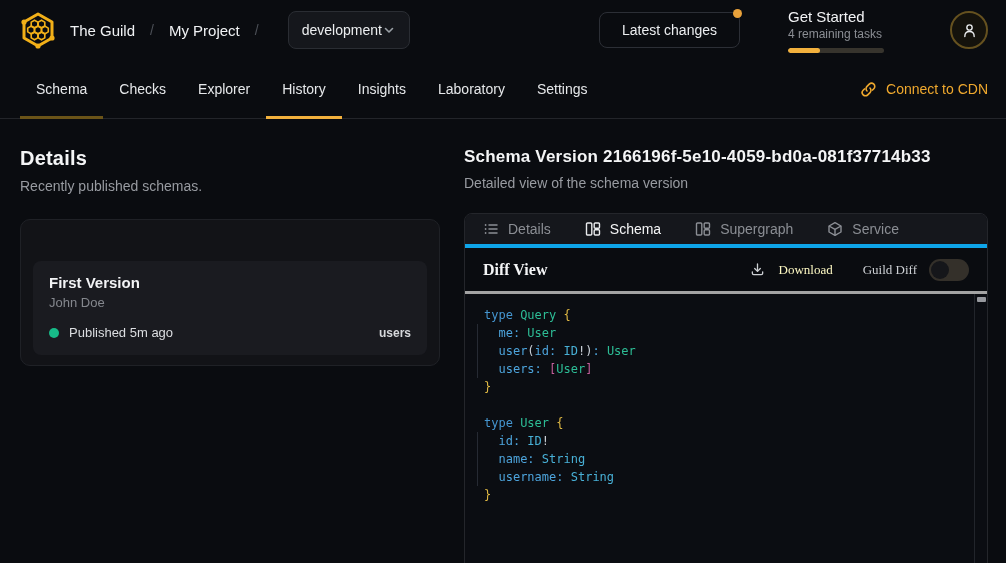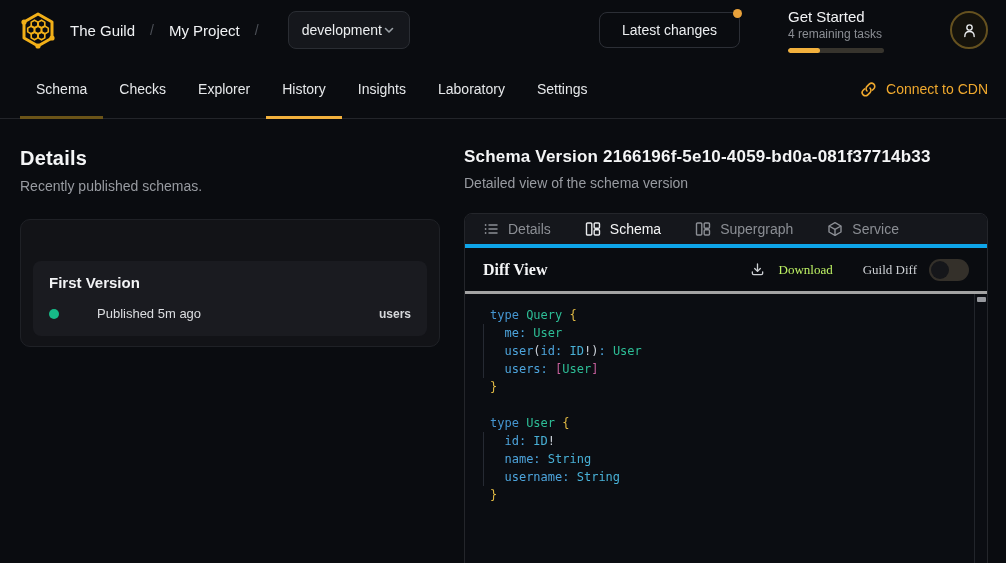--- a/index.html
+++ b/index.html
@@ -62,52 +62,52 @@
   .panel-sub { font-size:14px; color:#989ba1; margin-top:8px; }
   .versions-card {
     margin-top:25px; background:#121317; border:1px solid #1f2126;
     border-radius:10px; padding:41px 12px 10px 12px;
   }
   .version-item {
     background:#1a1b20; border-radius:8px; padding:13px 16px 15px 16px; cursor:pointer;
   }
   .v-name { font-size:15px; font-weight:600; color:#f2f3f5; }
   .v-author { font-size:13px; color:#85888e; margin-top:4px; }
-  .v-row { display:flex; align-items:center; margin-top:15px;gap:28px; }
+  .v-row { display:flex; align-items:center; margin-top:15px; }
   .v-dot { width:10px; height:10px; border-radius:50%; margin-right:10px; flex:none; }
   .v-status { font-size:13px; color:#dcdee1; }
   .v-service { margin-left:auto; font-size:12px; font-weight:700; color:#d6d8db; }
   .right-col { flex:1; padding:28px 18px 0 0; }
   .detail-panel {
     margin-top:22px; border:1px solid #24262b; border-radius:8px 8px 0 0;
     height:360px; display:flex; flex-direction:column; overflow:hidden;
   }
   .tabstrip {
     height:34px; flex:none; background:#15171c; border-bottom:4px solid #0ea5e9;
     display:flex; align-items:center; padding:0 18px; gap:34px;
   }
   .dtab { display:flex; align-items:center; gap:9px; font-size:14px; color:#8b8e94; cursor:pointer; }
   .dtab svg { stroke:#8b8e94; }
   .dtab.active { color:#f4f5f6; }
   .dtab.active svg { stroke:#e8eaec; }
   .diffrow { height:46px; flex:none; display:flex; align-items:center; padding:0 18px; border-bottom:3px solid #a3a3a3;font-family:Liberation Serif, serif; }
   .diff-title { font-size:16px; font-weight:700; color:#f4f5f6; }
-  .dl-btn { margin-left:auto; display:flex; align-items:center; gap:14px; font-size:13px; color:#bef264; cursor:pointer; }
+  .dl-btn { margin-left:auto; display:flex; align-items:center; gap:14px; font-size:13px; color:#fef9c3; cursor:pointer; }
   .toggle-label { margin-left:30px; font-size:13px; color:#cdd0d4; }
   .toggle { margin-left:12px; width:40px; height:22px; border-radius:11px; background:#34302a; position:relative; cursor:pointer; flex:none; }
   .toggle .knob { position:absolute; top:2px; left:2px; width:18px; height:18px; border-radius:50%; background:#15161a; transition:left .15s; }
   
   .code-area {
     flex:1; position:relative; background:#0b0d12;
     font-family:"DejaVu Sans Mono", monospace; font-size:12px; line-height:18px;
     padding:12px 26px 12px 14px; overflow:hidden;
   }
   .cl { height:18px; white-space:pre; position:relative; padding-left:0; }
   .cl.g::before { content:""; position:absolute; left:-7px; top:0; bottom:0; width:1px; background:#262a33; }
-  .code-lines { position:relative; margin-left:11px; }
+  .code-lines { position:relative; margin-left:5px; }
   .tk-kw { color:var(--tk-kw); } .tk-tn { color:var(--tk-tn); }
   .tk-fd { color:var(--tk-fd); } .tk-sc { color:var(--tk-sc); }
   .tk-br { color:var(--tk-br); } .tk-bk { color:var(--tk-bk); }
   .tk-pl { color:var(--tk-pl); }
   .scroll-gutter {
     position:absolute; top:0; right:0; bottom:0; width:13px;
     border-left:1px solid #22252b;
   }
   .scroll-thumb { width:9px; height:5px; background:#97999e; margin:3px auto 0 auto; border-radius:1px; }
 </style>
@@ -180,20 +180,21 @@
 </div>
 
 <div class="main">
 
   <div class="left-col">
     <div class="panel-title">Details</div>
     <div class="panel-sub">Recently published schemas.</div>
     <div class="versions-card">
       <div class="version-item">
         <div class="v-name">First Version</div>
+        <div class="v-author">John Doe</div>
         <div class="v-row">
           <span class="v-dot" style="background: rgb(23, 187, 136);"></span>
           <span class="v-status">Published 5m ago</span>
           <span class="v-service">users</span>
         </div>
       </div>
     </div>
   </div>
 
   <div class="right-col">

